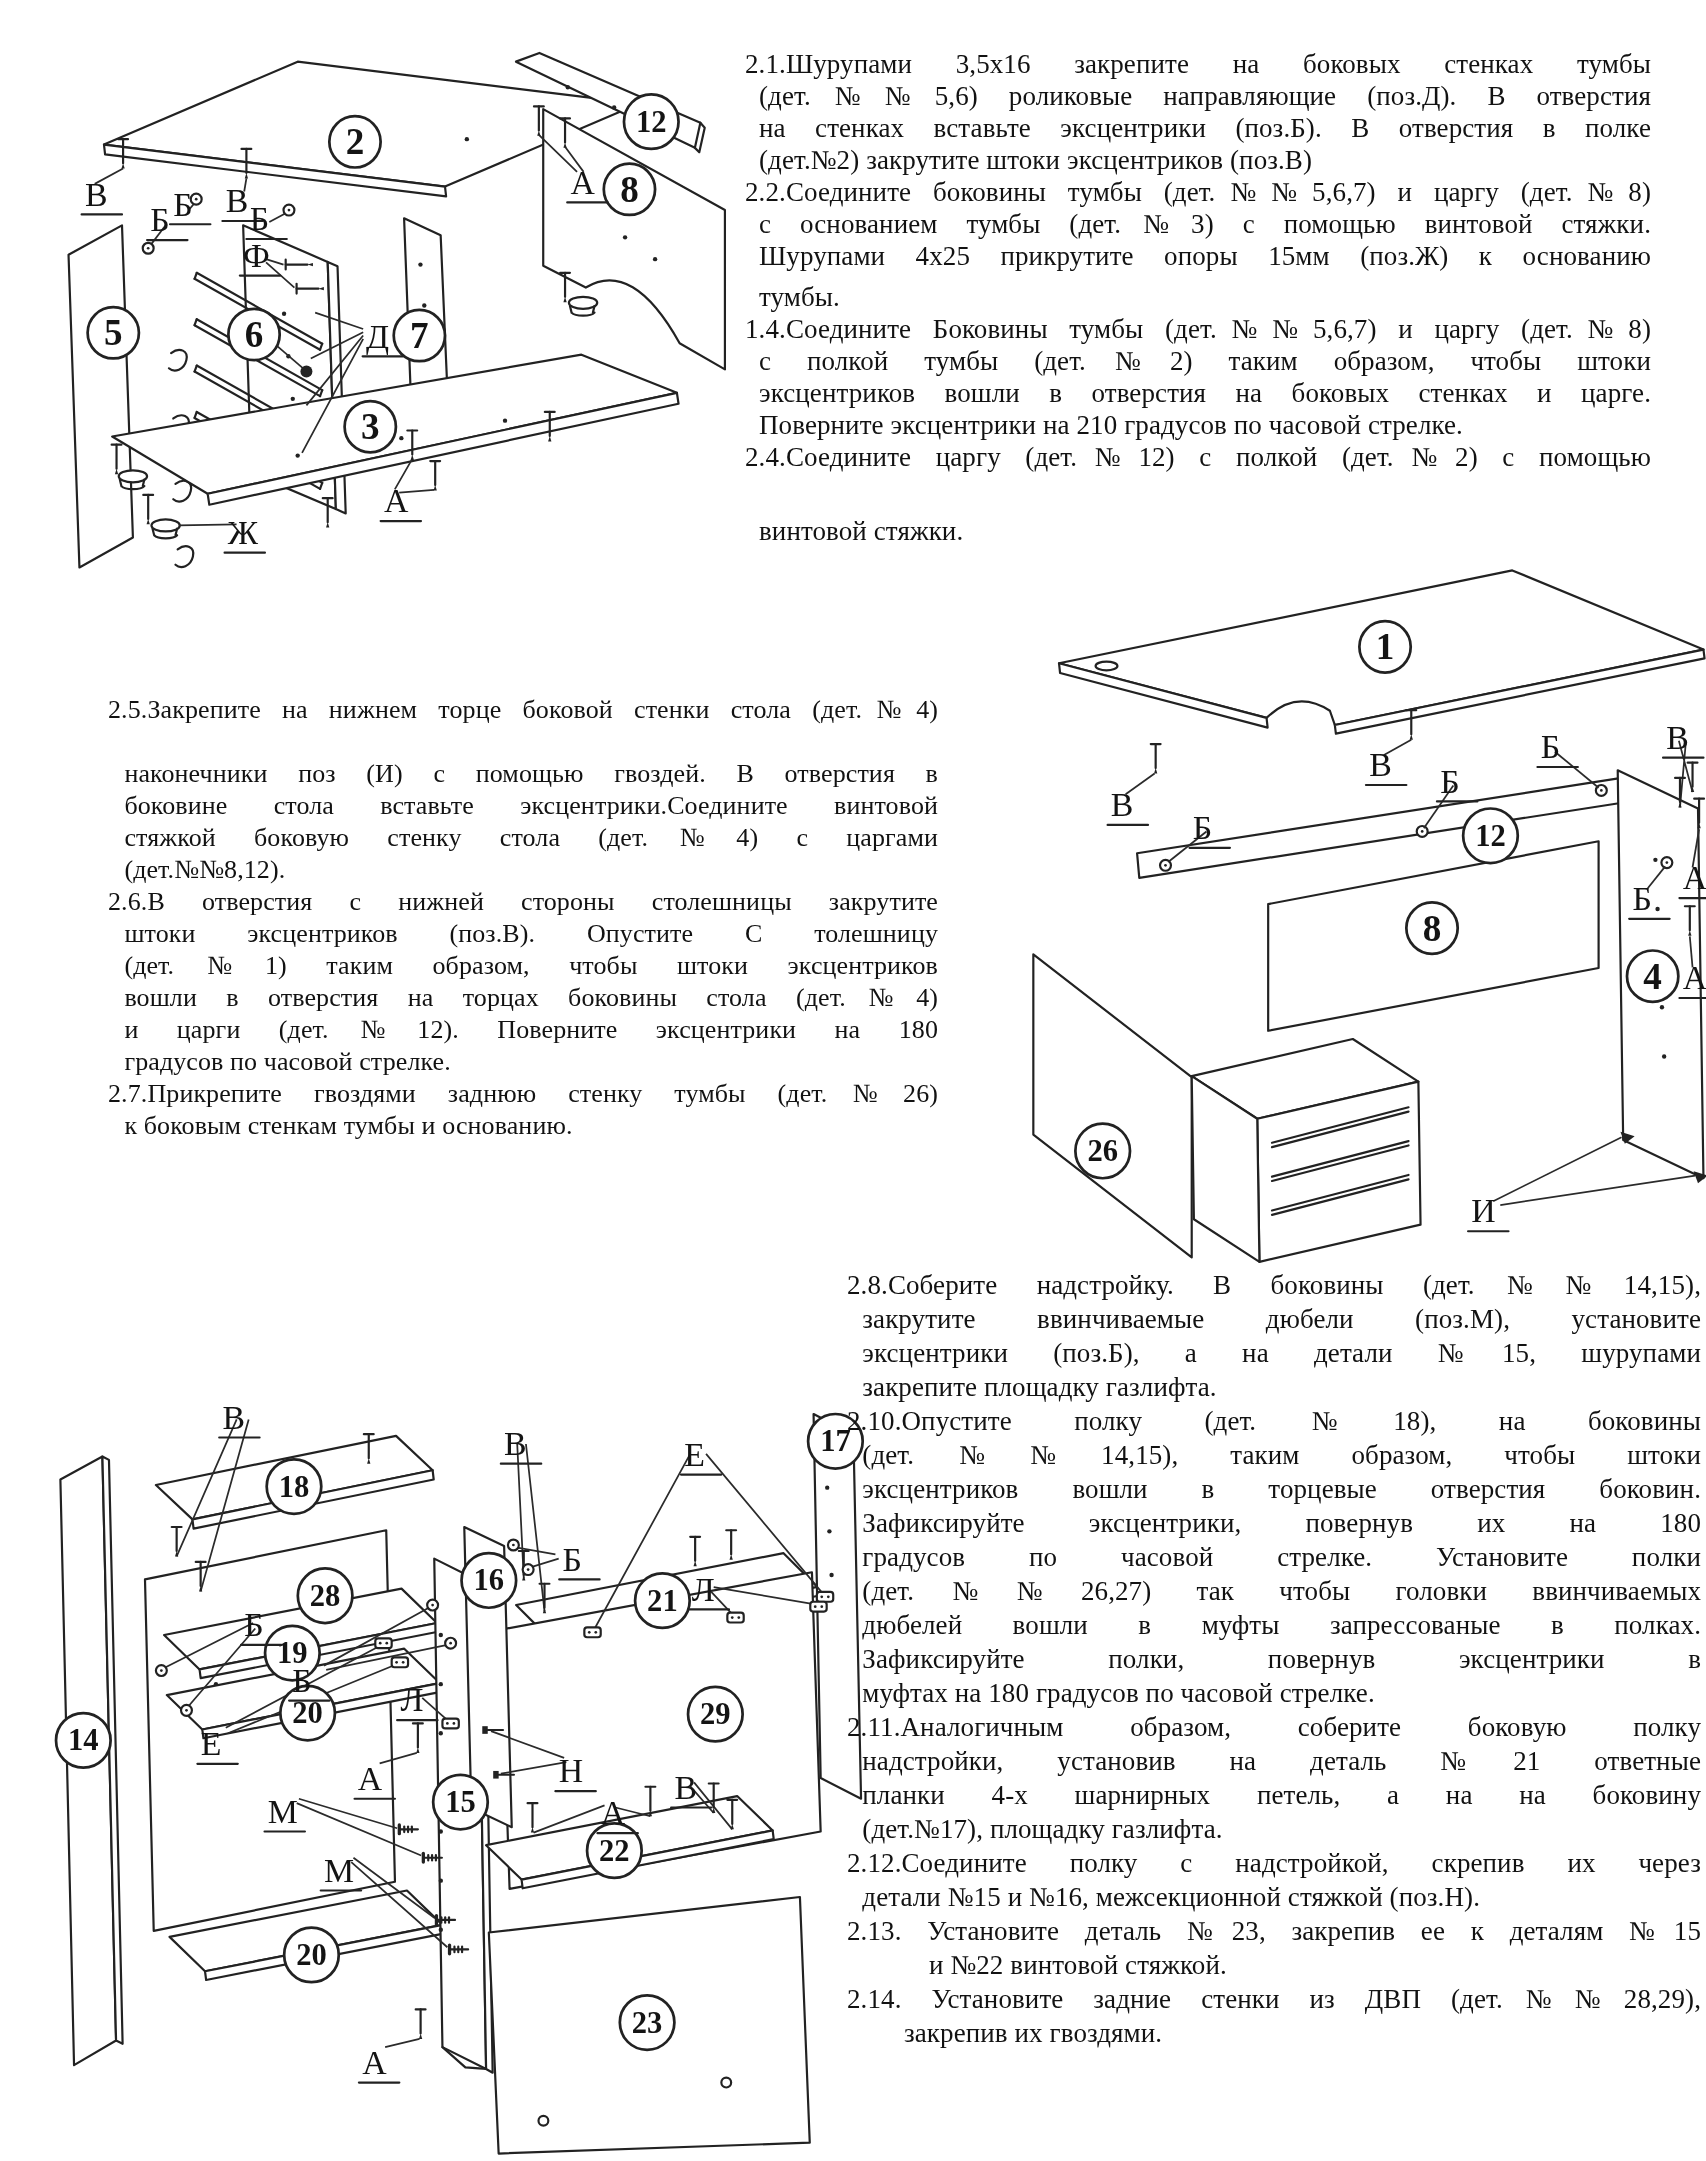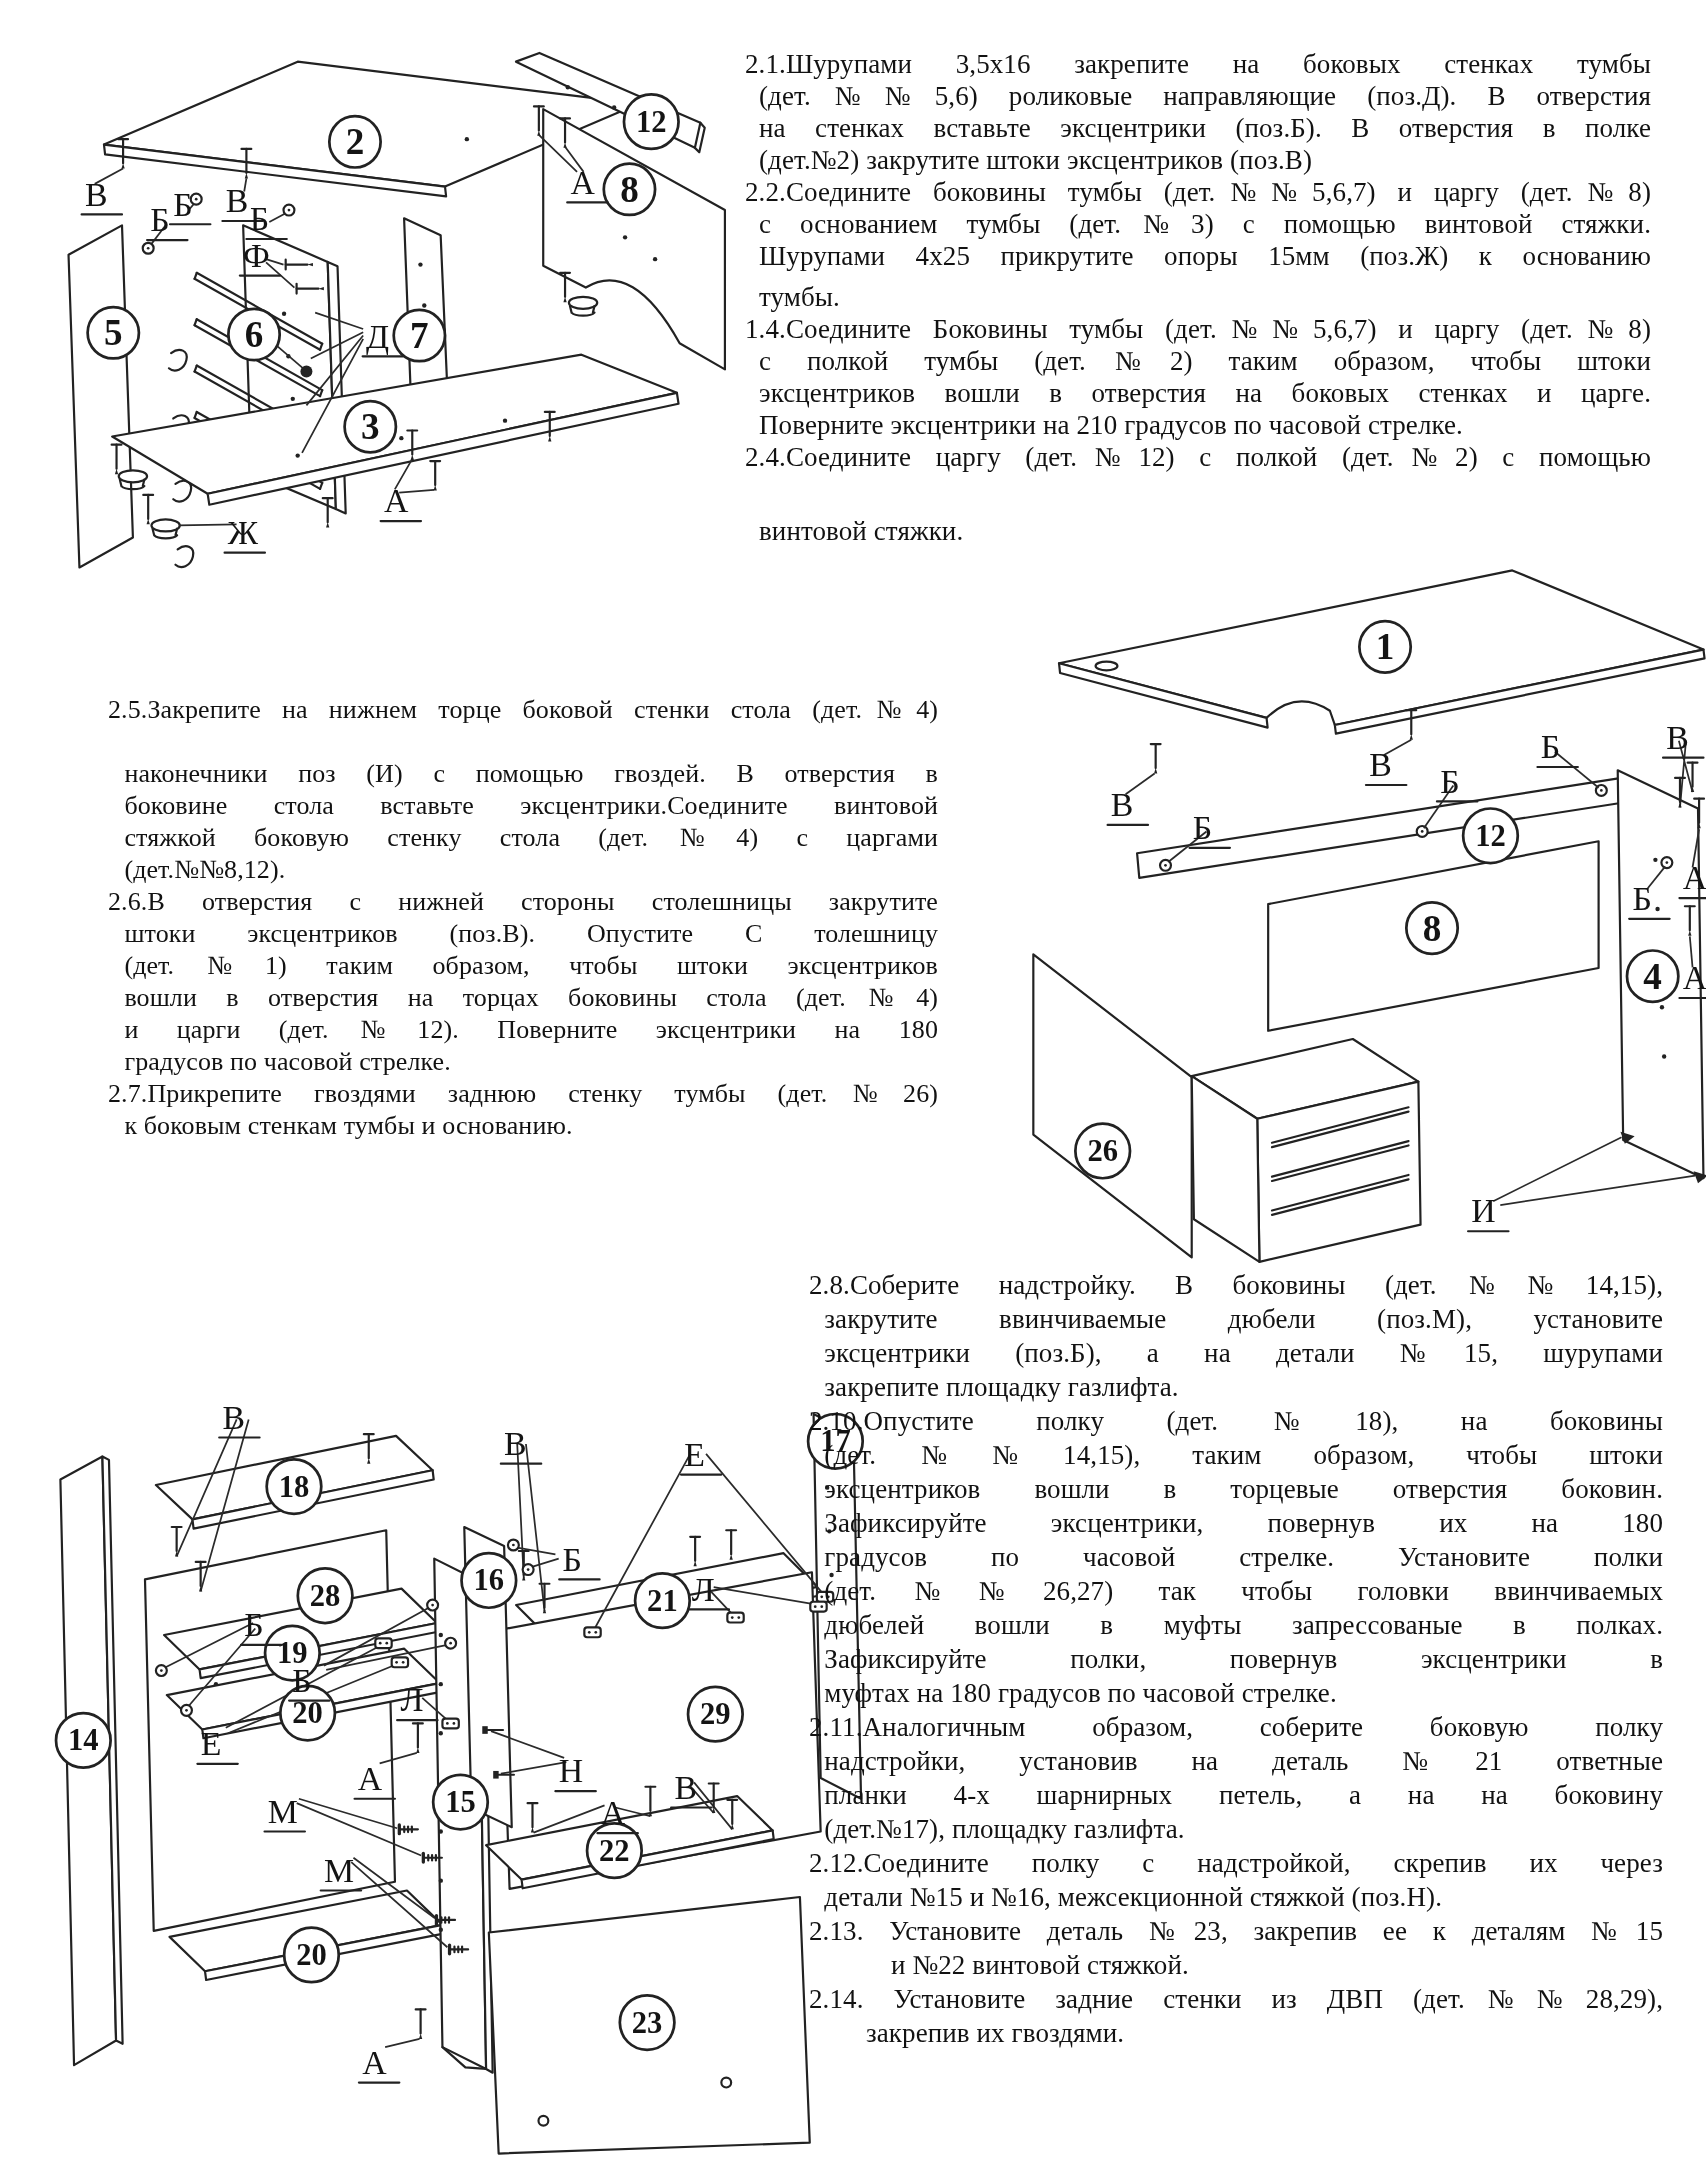--- a/index.html
+++ b/index.html
@@ -662,21 +662,21 @@
         <g>
           <text x="1005" y="1047" font-size="62">А</text>
         </g>
         <line x1="1134" y1="1016" x2="1208" y2="1016" class="s"></line>
         <g>
           <text x="1140" y="1000" font-size="62">В</text>
         </g>
       </g>
     </svg>
 
-  <div class="tblock" style="left:809px;top:1268px;width:854px;--lh:34px;--fs:27px">
+  <div class="tblock" style="left:847px;top:1268px;width:854px;--lh:34px;--fs:27px">
       <div class="step">
         <div class="ln">2.8.Соберите надстройку. В боковины (дет.№№14,15),</div>
         <div class="ln ln-cont" style="padding-left: 15.3px;">закрутите ввинчиваемые дюбели (поз.М), установите</div>
         <div class="ln ln-cont" style="padding-left: 15.3px;">эксцентрики (поз.Б), а на детали №15, шурупами</div>
         <div class="ln ln-last ln-cont" style="padding-left: 15.3px;">закрепите площадку газлифта.</div>
       </div>
       <div class="step">
         <div class="ln">2.10.Опустите полку (дет.№18), на боковины</div>
         <div class="ln ln-cont" style="padding-left: 15.3px;">(дет.№№14,15), таким образом, чтобы штоки</div>
         <div class="ln ln-cont" style="padding-left: 15.3px;">эксцентриков вошли в торцевые отверстия боковин.</div>

